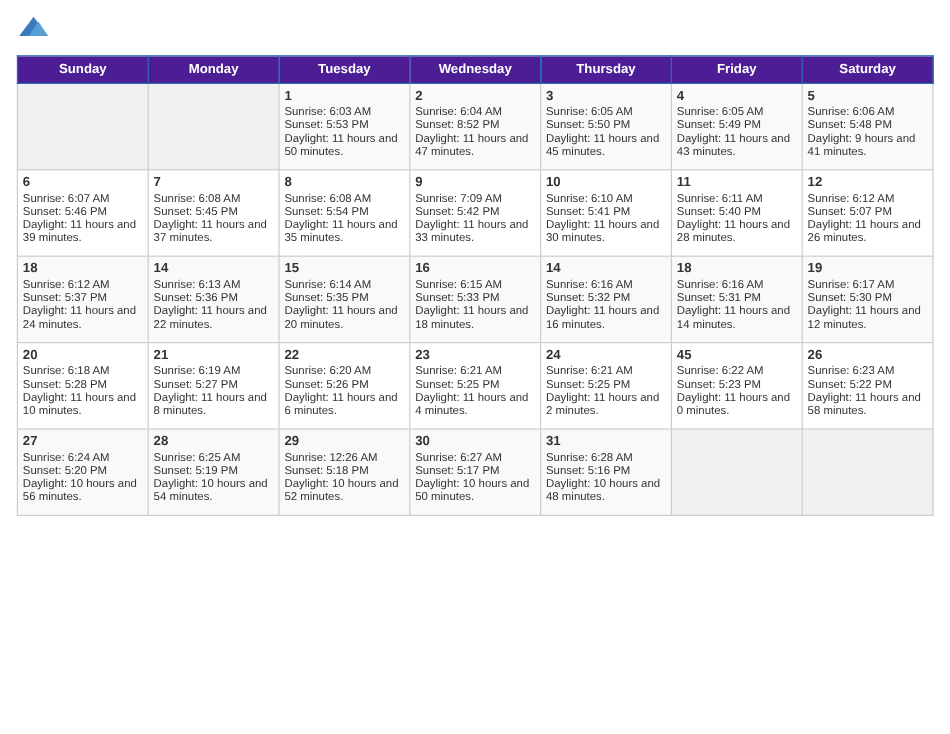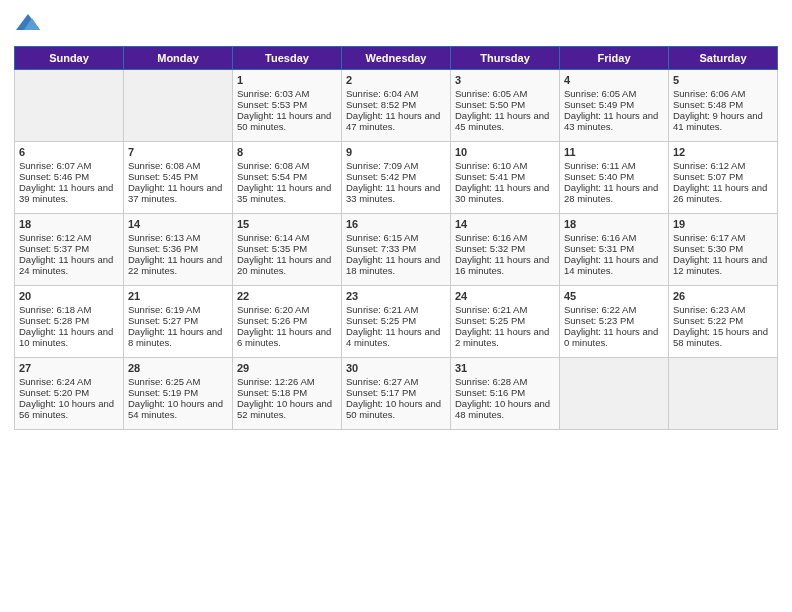--- a/index.html
+++ b/index.html
@@ -144,33 +144,33 @@
           <td><span class="day-num">8</span><span>Sunrise: 6:08 AM</span><br><span>Sunset: 5:54 PM</span><br><span>Daylight: 11 hours and 35 minutes.</span></td>
           <td><span class="day-num">9</span><span>Sunrise: 7:09 AM</span><br><span>Sunset: 5:42 PM</span><br><span>Daylight: 11 hours and 33 minutes.</span></td>
           <td><span class="day-num">10</span><span>Sunrise: 6:10 AM</span><br><span>Sunset: 5:41 PM</span><br><span>Daylight: 11 hours and 30 minutes.</span></td>
           <td><span class="day-num">11</span><span>Sunrise: 6:11 AM</span><br><span>Sunset: 5:40 PM</span><br><span>Daylight: 11 hours and 28 minutes.</span></td>
           <td><span class="day-num">12</span><span>Sunrise: 6:12 AM</span><br><span>Sunset: 5:07 PM</span><br><span>Daylight: 11 hours and 26 minutes.</span></td>
         </tr>
         <tr>
           <td><span class="day-num">18</span><span>Sunrise: 6:12 AM</span><br><span>Sunset: 5:37 PM</span><br><span>Daylight: 11 hours and 24 minutes.</span></td>
           <td><span class="day-num">14</span><span>Sunrise: 6:13 AM</span><br><span>Sunset: 5:36 PM</span><br><span>Daylight: 11 hours and 22 minutes.</span></td>
           <td><span class="day-num">15</span><span>Sunrise: 6:14 AM</span><br><span>Sunset: 5:35 PM</span><br><span>Daylight: 11 hours and 20 minutes.</span></td>
-          <td><span class="day-num">16</span><span>Sunrise: 6:15 AM</span><br><span>Sunset: 7:33 PM</span><br><span>Daylight: 11 hours and 18 minutes.</span></td>
+          <td><span class="day-num">16</span><span>Sunrise: 6:15 AM</span><br><span>Sunset: 5:33 PM</span><br><span>Daylight: 11 hours and 18 minutes.</span></td>
           <td><span class="day-num">14</span><span>Sunrise: 6:16 AM</span><br><span>Sunset: 5:32 PM</span><br><span>Daylight: 11 hours and 16 minutes.</span></td>
           <td><span class="day-num">18</span><span>Sunrise: 6:16 AM</span><br><span>Sunset: 5:31 PM</span><br><span>Daylight: 11 hours and 14 minutes.</span></td>
           <td><span class="day-num">19</span><span>Sunrise: 6:17 AM</span><br><span>Sunset: 5:30 PM</span><br><span>Daylight: 11 hours and 12 minutes.</span></td>
         </tr>
         <tr>
           <td><span class="day-num">20</span><span>Sunrise: 6:18 AM</span><br><span>Sunset: 5:28 PM</span><br><span>Daylight: 11 hours and 10 minutes.</span></td>
           <td><span class="day-num">21</span><span>Sunrise: 6:19 AM</span><br><span>Sunset: 5:27 PM</span><br><span>Daylight: 11 hours and 8 minutes.</span></td>
           <td><span class="day-num">22</span><span>Sunrise: 6:20 AM</span><br><span>Sunset: 5:26 PM</span><br><span>Daylight: 11 hours and 6 minutes.</span></td>
           <td><span class="day-num">23</span><span>Sunrise: 6:21 AM</span><br><span>Sunset: 5:25 PM</span><br><span>Daylight: 11 hours and 4 minutes.</span></td>
           <td><span class="day-num">24</span><span>Sunrise: 6:21 AM</span><br><span>Sunset: 5:25 PM</span><br><span>Daylight: 11 hours and 2 minutes.</span></td>
           <td><span class="day-num">45</span><span>Sunrise: 6:22 AM</span><br><span>Sunset: 5:23 PM</span><br><span>Daylight: 11 hours and 0 minutes.</span></td>
-          <td><span class="day-num">26</span><span>Sunrise: 6:23 AM</span><br><span>Sunset: 5:22 PM</span><br><span>Daylight: 15 hours and 58 minutes.</span></td>
+          <td><span class="day-num">26</span><span>Sunrise: 6:23 AM</span><br><span>Sunset: 5:22 PM</span><br><span>Daylight: 11 hours and 58 minutes.</span></td>
         </tr>
         <tr>
           <td><span class="day-num">27</span><span>Sunrise: 6:24 AM</span><br><span>Sunset: 5:20 PM</span><br><span>Daylight: 10 hours and 56 minutes.</span></td>
           <td><span class="day-num">28</span><span>Sunrise: 6:25 AM</span><br><span>Sunset: 5:19 PM</span><br><span>Daylight: 10 hours and 54 minutes.</span></td>
           <td><span class="day-num">29</span><span>Sunrise: 12:26 AM</span><br><span>Sunset: 5:18 PM</span><br><span>Daylight: 10 hours and 52 minutes.</span></td>
           <td><span class="day-num">30</span><span>Sunrise: 6:27 AM</span><br><span>Sunset: 5:17 PM</span><br><span>Daylight: 10 hours and 50 minutes.</span></td>
           <td><span class="day-num">31</span><span>Sunrise: 6:28 AM</span><br><span>Sunset: 5:16 PM</span><br><span>Daylight: 10 hours and 48 minutes.</span></td>
           <td class="empty-cell"></td>
           <td class="empty-cell"></td>
         </tr>

